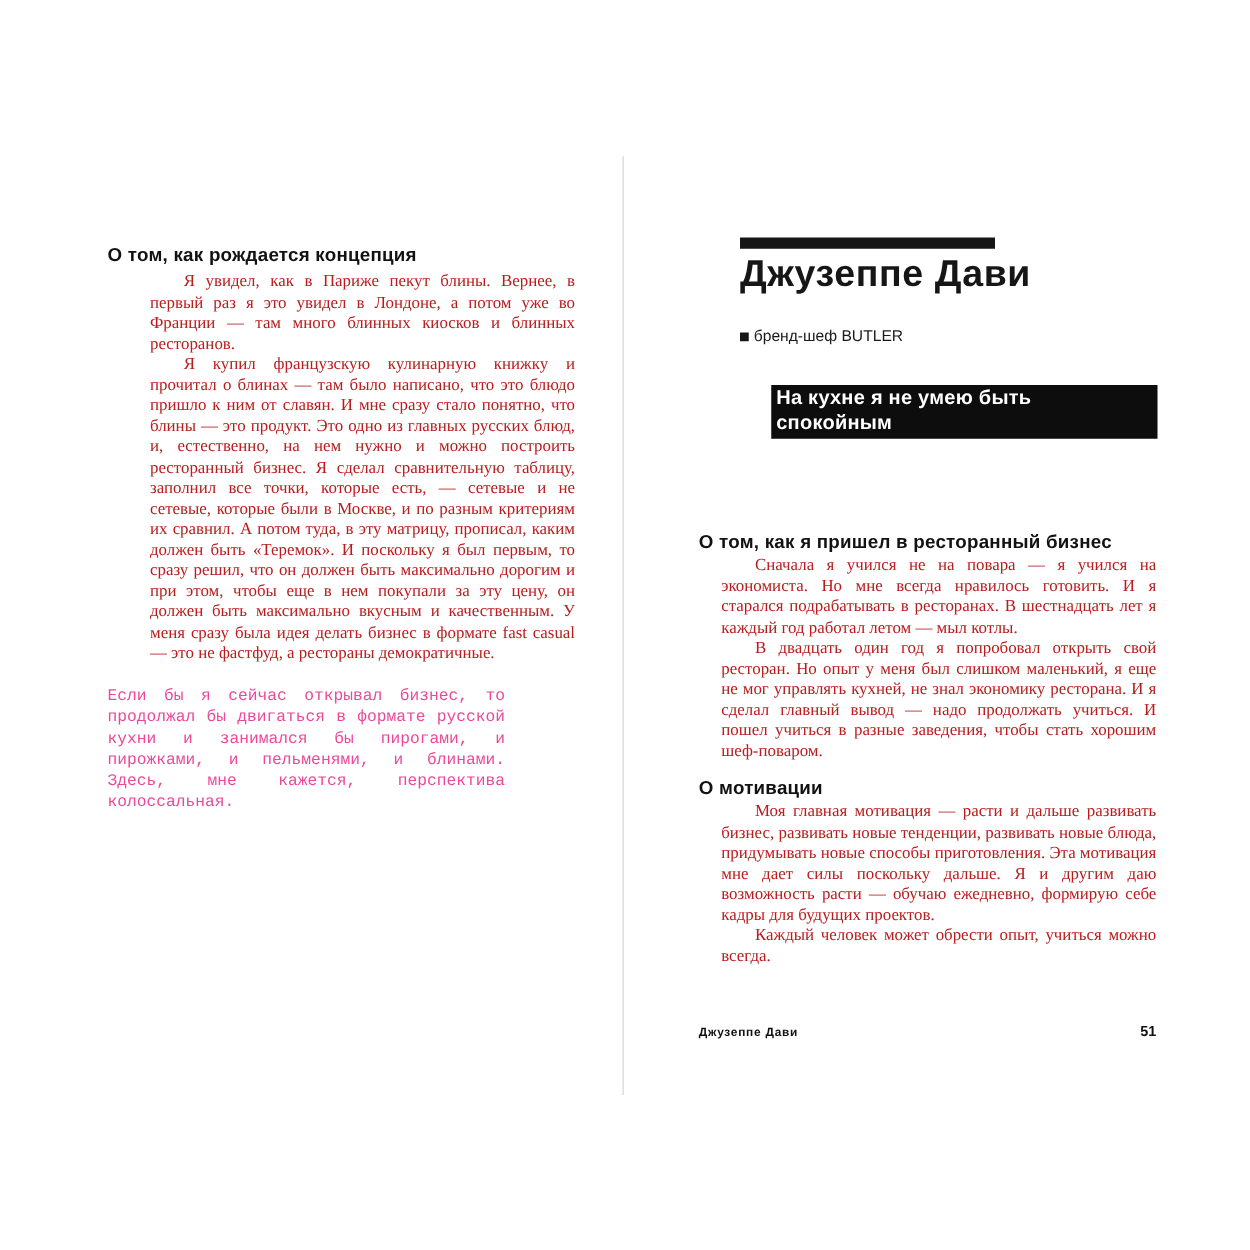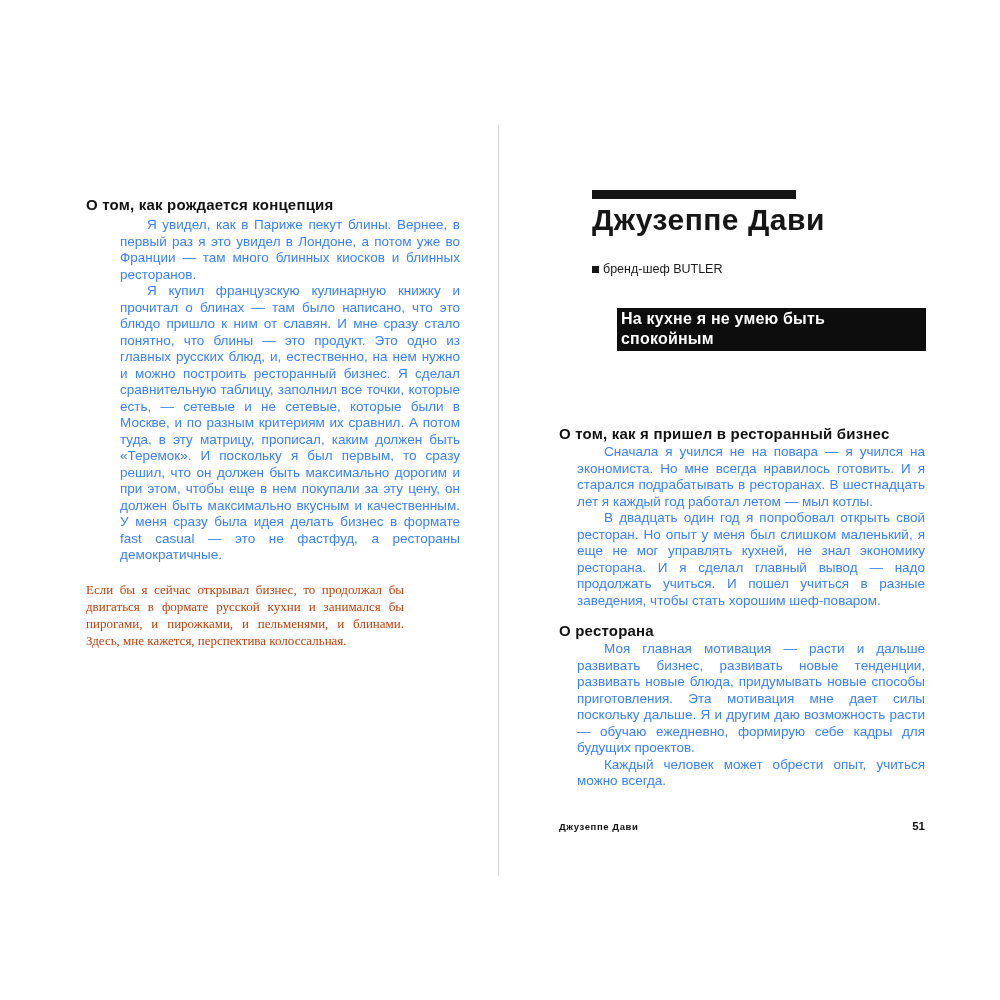--- a/index.html
+++ b/index.html
@@ -39,35 +39,35 @@
     line-height: 18px;
     color: #121212;
     letter-spacing: 0.2px;
   }
   .serif-block {
     margin: 3px 0 0 34px;
     width: 340px;
   }
   .serif-block p {
     margin: 0;
-    font-family: Liberation Sans, sans-serif;
+    font-family: Liberation Serif, serif;
     font-size: 13.5px;
     line-height: 16.5px;
     text-align: justify;
     text-indent: 27px;
-    color: #3b82f6;
+    color: #b91c1c;
   }
   .callout {
     margin-top: 17px;
     width: 318px;
-    font-family: Liberation Serif, serif;
+    font-family: Liberation Mono, monospace;
     font-size: 13px;
     line-height: 17px;
     text-align: justify;
-    color: #c2410c;
+    color: #ec4899;
   }
 
   
   .right-page {
     position: absolute;
     left: 559px;
     top: 190px;
     width: 367px;
   }
   .header-block {
@@ -173,21 +173,21 @@
 
     <div class="interview-section section-1">
       <h2 class="section-heading">О том, как я пришел в ресторанный бизнес</h2>
       <div class="serif-block">
         <p>Сначала я учился не на повара — я учился на экономиста. Но мне всегда нравилось готовить. И я старался подрабатывать в ресторанах. В шестнадцать лет я каждый год работал летом — мыл котлы.</p>
         <p>В двадцать один год я попробовал открыть свой ресторан. Но опыт у меня был слишком маленький, я еще не мог управлять кухней, не знал экономику ресторана. И я сделал главный вывод — надо продолжать учиться. И пошел учиться в разные заведения, чтобы стать хорошим шеф-поваром.</p>
       </div>
     </div>
 
     <div class="interview-section section-2">
-      <h2 class="section-heading">О ресторана</h2>
+      <h2 class="section-heading">О мотивации</h2>
       <div class="serif-block">
         <p>Моя главная мотивация — расти и дальше развивать бизнес, развивать новые тенденции, развивать новые блюда, придумывать новые способы приготовления. Эта мотивация мне дает силы поскольку дальше. Я и другим даю возможность расти — обучаю ежедневно, формирую себе кадры для будущих проектов.</p>
         <p>Каждый человек может обрести опыт, учиться можно всегда.</p>
       </div>
     </div>
 
   </div>
 
   <div class="page-footer">
     <span class="running-title">Джузеппе Дави</span>

